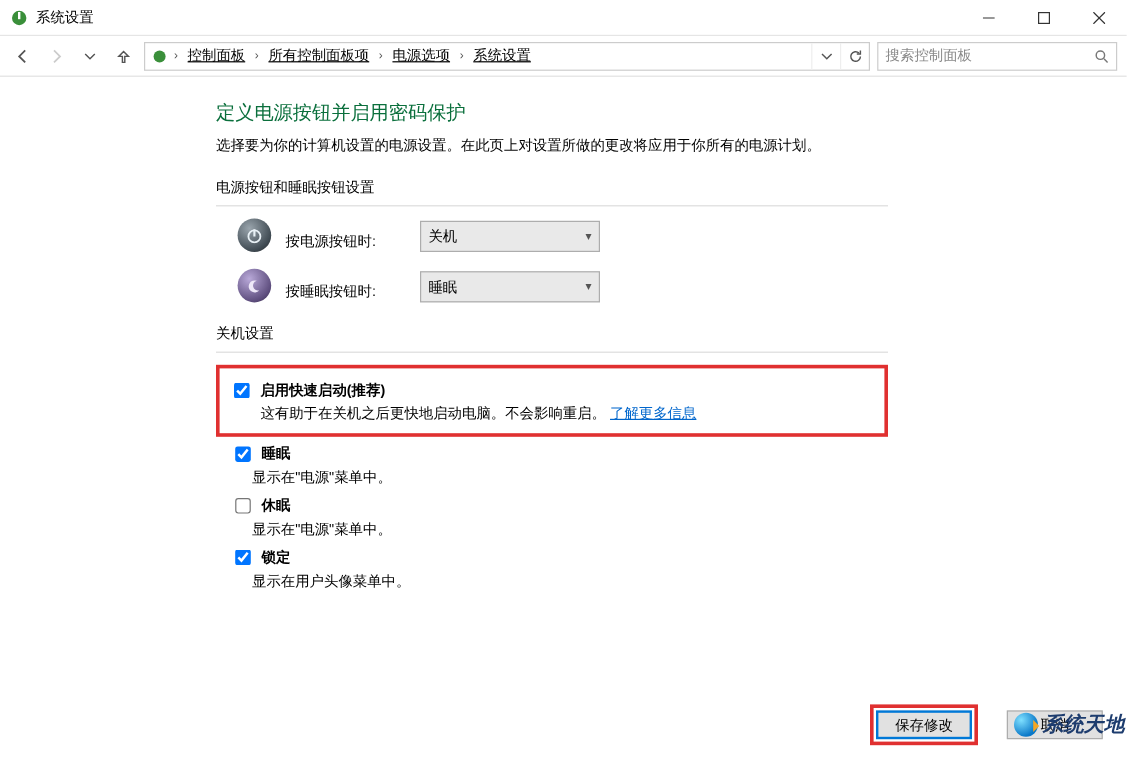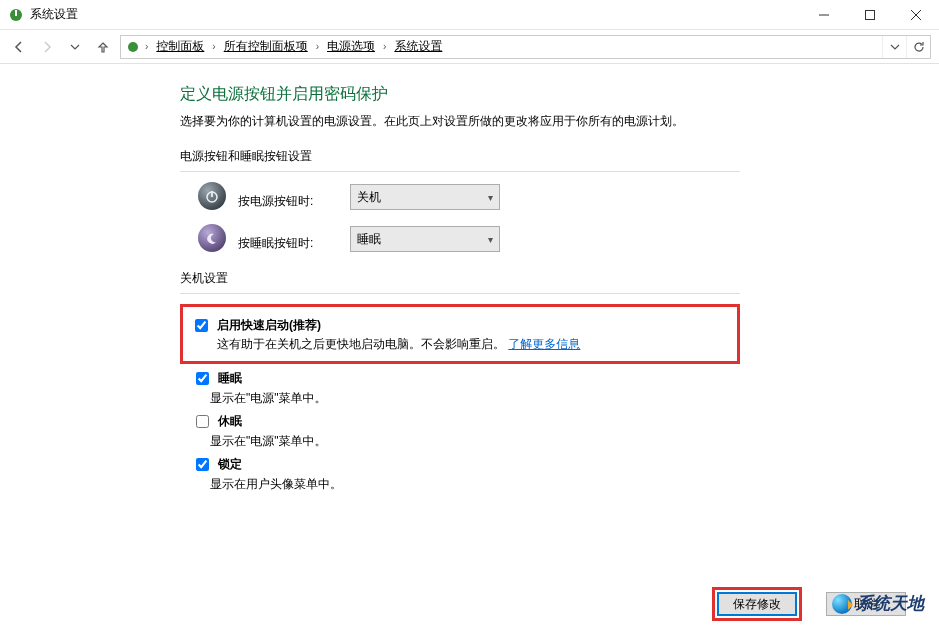--- a/index.html
+++ b/index.html
@@ -124,21 +124,21 @@
   .check-row { display:flex; align-items:flex-start; gap:6px; margin: 4px 0 0 12px;}
   .highlight-box .check-row { margin-left:0; }
   .check-row input { margin-top:2px;}
   .check-label { font-weight:bold; display:block;}
   .check-desc { display:block; margin-top:2px; margin-left:0;}
   .desc-indent { margin-left: 30px; display:block; margin-top:2px; margin-bottom:6px;}
   a.link { color:#0066cc; text-decoration:underline;}
   .footer {
     position:absolute;
     bottom: 12px;
-    left: 0; right: 13px;
+    left: 0; right: 0;
     display:flex;
     align-items:flex-start;
     padding: 0 20px;
   }
   .footer-btns { margin-left:auto; display:flex; gap:24px; align-items:center;}
   .btn-primary-wrap { border: 3px solid #e03030; padding:2px;}
   .btn-win {
     min-width: 80px;
     height: 24px;
     border: 1px solid #adadad;
@@ -243,20 +243,29 @@
           </svg>
         </div>
       <div class="abtn">
           <svg width="12" height="12">
             <path d="M10 6a4 4 0 1 1-1.2-2.8" fill="none" stroke="#555" stroke-width="1.2"></path>
             <path d="M10 1 L10 4 L7 4" fill="none" stroke="#555" stroke-width="1.2"></path>
           </svg>
         </div>
     </div>
   </div>
+  <div class="search">
+    <span>搜索控制面板</span>
+    <span class="sicon">
+        <svg width="12" height="12">
+          <circle cx="5" cy="5" r="3.5" fill="none" stroke="#777" stroke-width="1.2"></circle>
+          <line x1="8" y1="8" x2="11" y2="11" stroke="#777" stroke-width="1.2"></line>
+        </svg>
+      </span>
+  </div>
 </div>
 
 <div class="content">
   <h1>定义电源按钮并启用密码保护</h1>
   <p class="intro">选择要为你的计算机设置的电源设置。在此页上对设置所做的更改将应用于你所有的电源计划。</p>
 
   <p class="section-title">电源按钮和睡眠按钮设置</p>
   <div class="section-body">
     <div class="power-row">
       <div class="power-icon">

